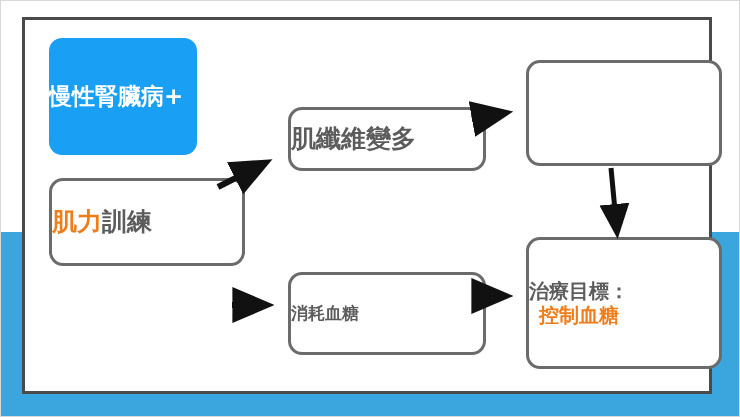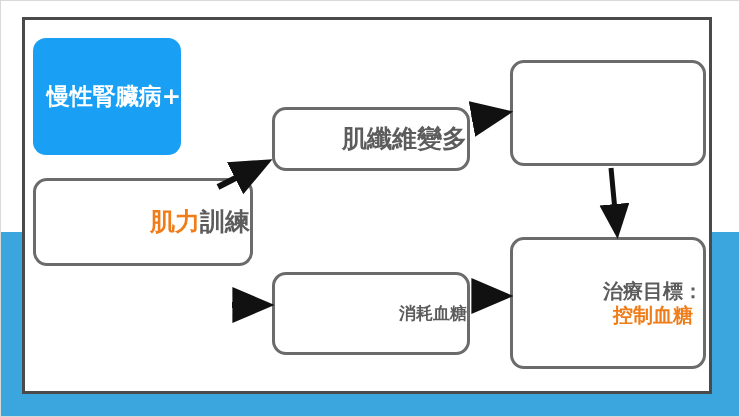--- a/index.html
+++ b/index.html
@@ -46,45 +46,46 @@
     border: 3px solid #4a4a4a;
     background: #ffffff;
     z-index: 5;
   }
 
   .node {
     position: absolute;
     box-sizing: border-box;
     display: flex;
     align-items: center;
-    justify-content: flex-end;
+    justify-content: flex-start;
     text-align: center;
     z-index: 12;
     line-height: 1.22;
+    margin-left: 16px;
   }
   .node.plain {
     background: #ffffff;
     border: 3px solid #6b6b6b;
     border-radius: 14px;
     color: #5c5c5c;
     font-weight: bold;
   }
   .node.accent {
     background: #19a0f5;
     border: none;
     border-radius: 13px;
     color: #ffffff;
     font-weight: bold;
   }
   .orange { color: #ef7d1a; }
   .gray   { color: #5c5c5c; }
 
   
   #node-disease   { left: 33px;  top: 38px;  width: 148px; height: 117px; font-size: 23px; }
-  #node-strength  { left: 33px;  top: 178px; width: 220px; height: 88px;  font-size: 25px; }
+  #node-strength  { left: 33px;  top: 178px; width: 196px; height: 88px;  font-size: 25px; }
   #node-aerobic   { left: 33px;  top: 304px; width: 196px; height: 88px;  font-size: 25px; }
   #node-fibers    { left: 272px; top: 107px; width: 198px; height: 64px;  font-size: 25px; }
   #node-glucose   { left: 272px; top: 272px; width: 198px; height: 83px;  font-size: 17px; }
   #node-bmr       { left: 510px; top: 60px;  width: 196px; height: 106px; font-size: 25px; }
   #node-goal      { left: 510px; top: 237px; width: 196px; height: 132px; font-size: 20px; }
 
   .edges {
     position: absolute;
     left: 0; top: 0;
     width: 740px; height: 417px;

